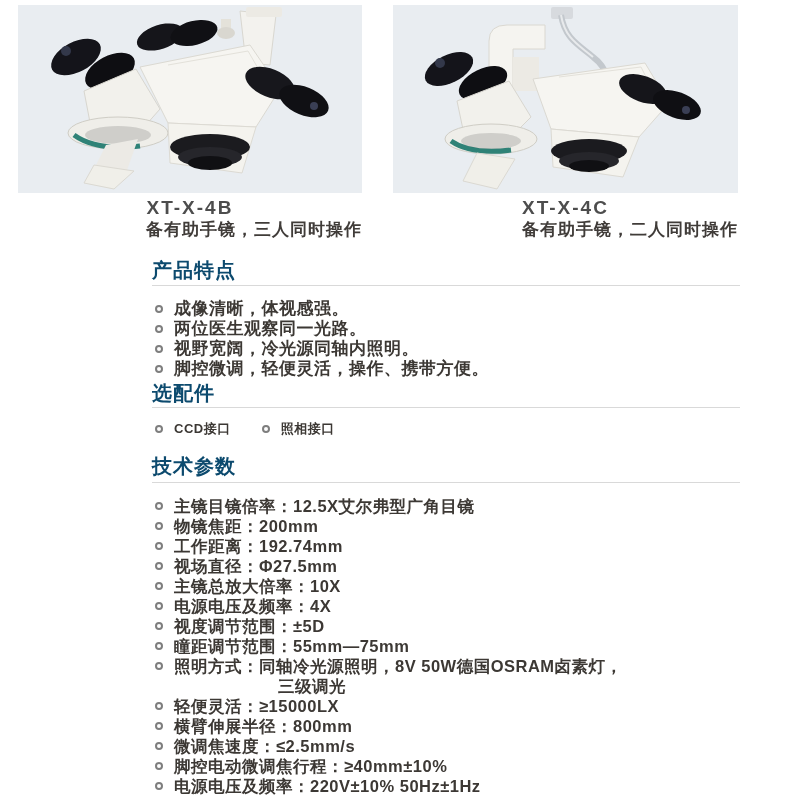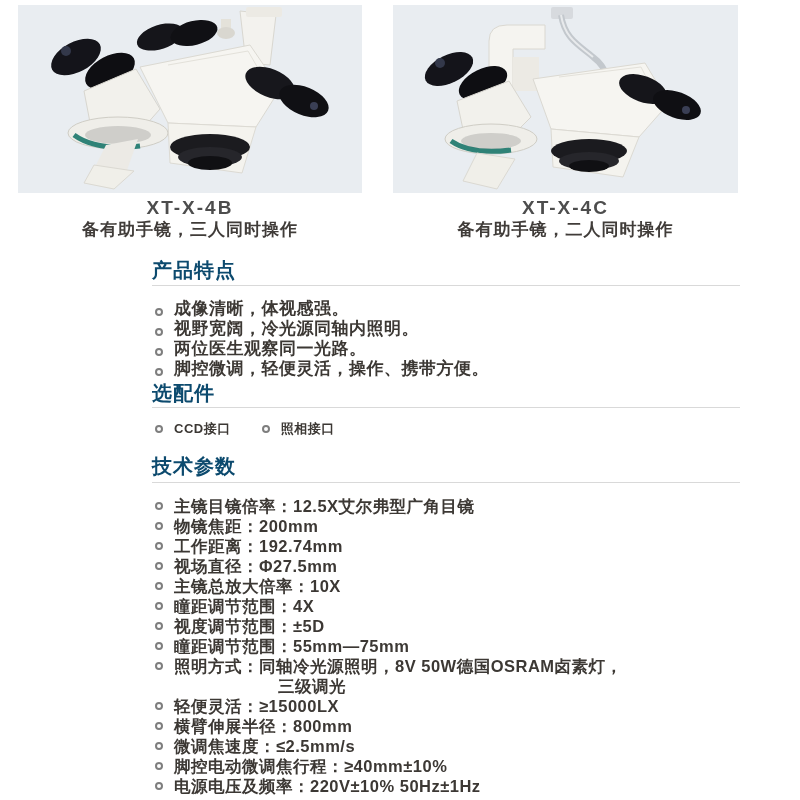--- a/index.html
+++ b/index.html
@@ -14,40 +14,40 @@
   .photo{position:absolute;top:5px;height:188px;background:#e9edf1;overflow:hidden;}
   .photo-a{left:18px;width:344px;}
   .photo-b{left:393px;width:345px;}
   .photo svg{display:block;width:100%;height:100%;}
 
   
   .caption{position:absolute;top:197px;text-align:center;color:#4a4a4a;}
   .caption-a{left:18px;width:344px;}
   .caption-b{left:393px;width:345px;}
   .caption .model{font-size:19px;line-height:21px;font-weight:600;letter-spacing:2px;color:#4d4d4d;}
-  .caption .desc{font-size:17px;line-height:18px;font-weight:700;margin-top:3px;letter-spacing:1px;color:#403c39;}
+  .caption .desc{font-size:17px;line-height:18px;font-weight:700;margin-top:3px;letter-spacing:1px;color:#403c39;text-align:right;}
 
   
   .section{position:absolute;left:152px;width:588px;}
   .section h2{
     margin:0;font-size:20px;line-height:24px;font-weight:700;color:#0c4a6e;
     letter-spacing:1px;border-bottom:1px solid #d9d9d9;
   }
   .sec-features{top:258px;} .sec-features h2{padding-bottom:3px;}
   .sec-accessories{top:381px;} .sec-accessories h2{padding-bottom:2px;}
   .sec-specs{top:454px;} .sec-specs h2{padding-bottom:4px;}
 
   ul.blist{list-style:none;margin:0;padding:0;}
   .sec-features ul.blist{margin-top:13px;}
   .sec-accessories ul.blist{margin-top:11px;display:flex;}
   .sec-accessories li{margin-right:28px;}
   .sec-specs ul.blist{margin-top:13px;}
 
   li.bitem{display:flex;align-items:flex-start;color:#3c3834;font-weight:600;letter-spacing:0.5px;white-space:nowrap;}
-  .sec-features li.bitem{font-size:17px;line-height:20px;align-items:center;}
+  .sec-features li.bitem{font-size:17px;line-height:20px;}
   .sec-accessories li.bitem{font-size:13px;line-height:20px;}
   .sec-specs li.bitem{font-size:16.5px;line-height:20px;}
 
   .bullet{
     flex:0 0 auto;box-sizing:border-box;width:8px;height:8px;margin:6px 11px 0 3px;
     border:2px solid #7e7e7e;border-radius:50%;background:#fdfdfd;
   }
   .item-text{display:block;}
   .item-text .l1,.item-text .l2{display:block;}
   .item-text .l2{margin-left:104px;}
@@ -143,25 +143,25 @@
 
   <section class="section sec-features">
     <h2>产品特点</h2>
     <ul class="blist">
       <li class="bitem">
         <span class="bullet"></span>
         <span class="item-text">成像清晰，体视感强。</span>
       </li>
       <li class="bitem">
         <span class="bullet"></span>
+        <span class="item-text">两位医生观察同一光路。</span>
+      </li>
+      <li class="bitem">
+        <span class="bullet"></span>
         <span class="item-text">视野宽阔，冷光源同轴内照明。</span>
-      </li>
-      <li class="bitem">
-        <span class="bullet"></span>
-        <span class="item-text">两位医生观察同一光路。</span>
       </li>
       <li class="bitem">
         <span class="bullet"></span>
         <span class="item-text">脚控微调，轻便灵活，操作、携带方便。</span>
       </li>
     </ul>
   </section>
 
   <section class="section sec-accessories">
     <h2>选配件</h2>
@@ -195,21 +195,21 @@
       <li class="bitem">
         <span class="bullet"></span>
         <span class="item-text">视场直径：Φ27.5mm</span>
       </li>
       <li class="bitem">
         <span class="bullet"></span>
         <span class="item-text">主镜总放大倍率：10X</span>
       </li>
       <li class="bitem">
         <span class="bullet"></span>
-        <span class="item-text">瞳距调节范围：4X</span>
+        <span class="item-text">电源电压及频率：4X</span>
       </li>
       <li class="bitem">
         <span class="bullet"></span>
         <span class="item-text">视度调节范围：±5D</span>
       </li>
       <li class="bitem">
         <span class="bullet"></span>
         <span class="item-text">瞳距调节范围：55mm—75mm</span>
       </li>
       <li class="bitem">

